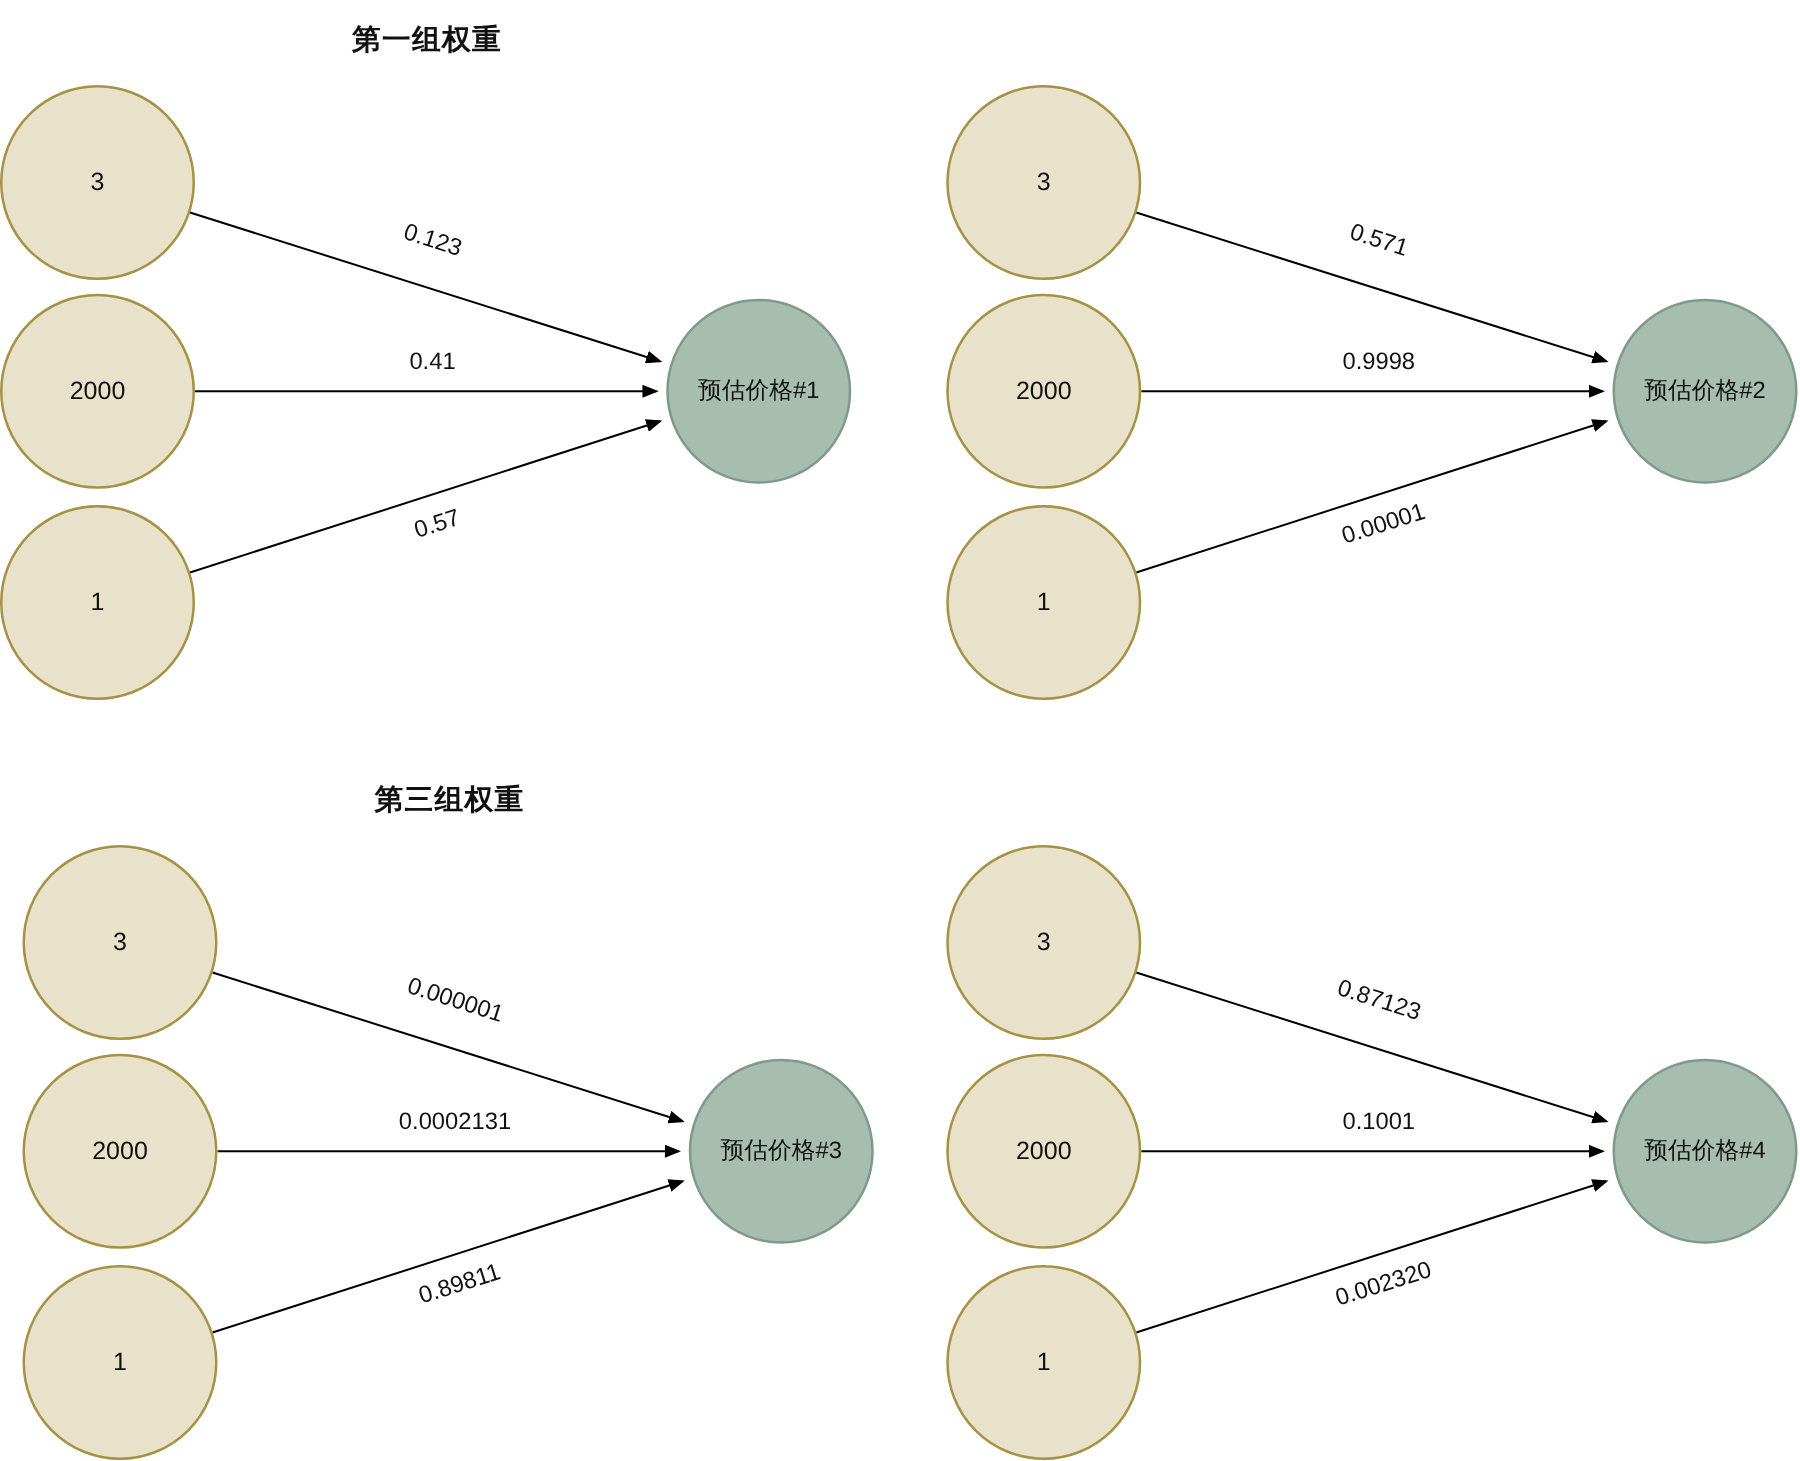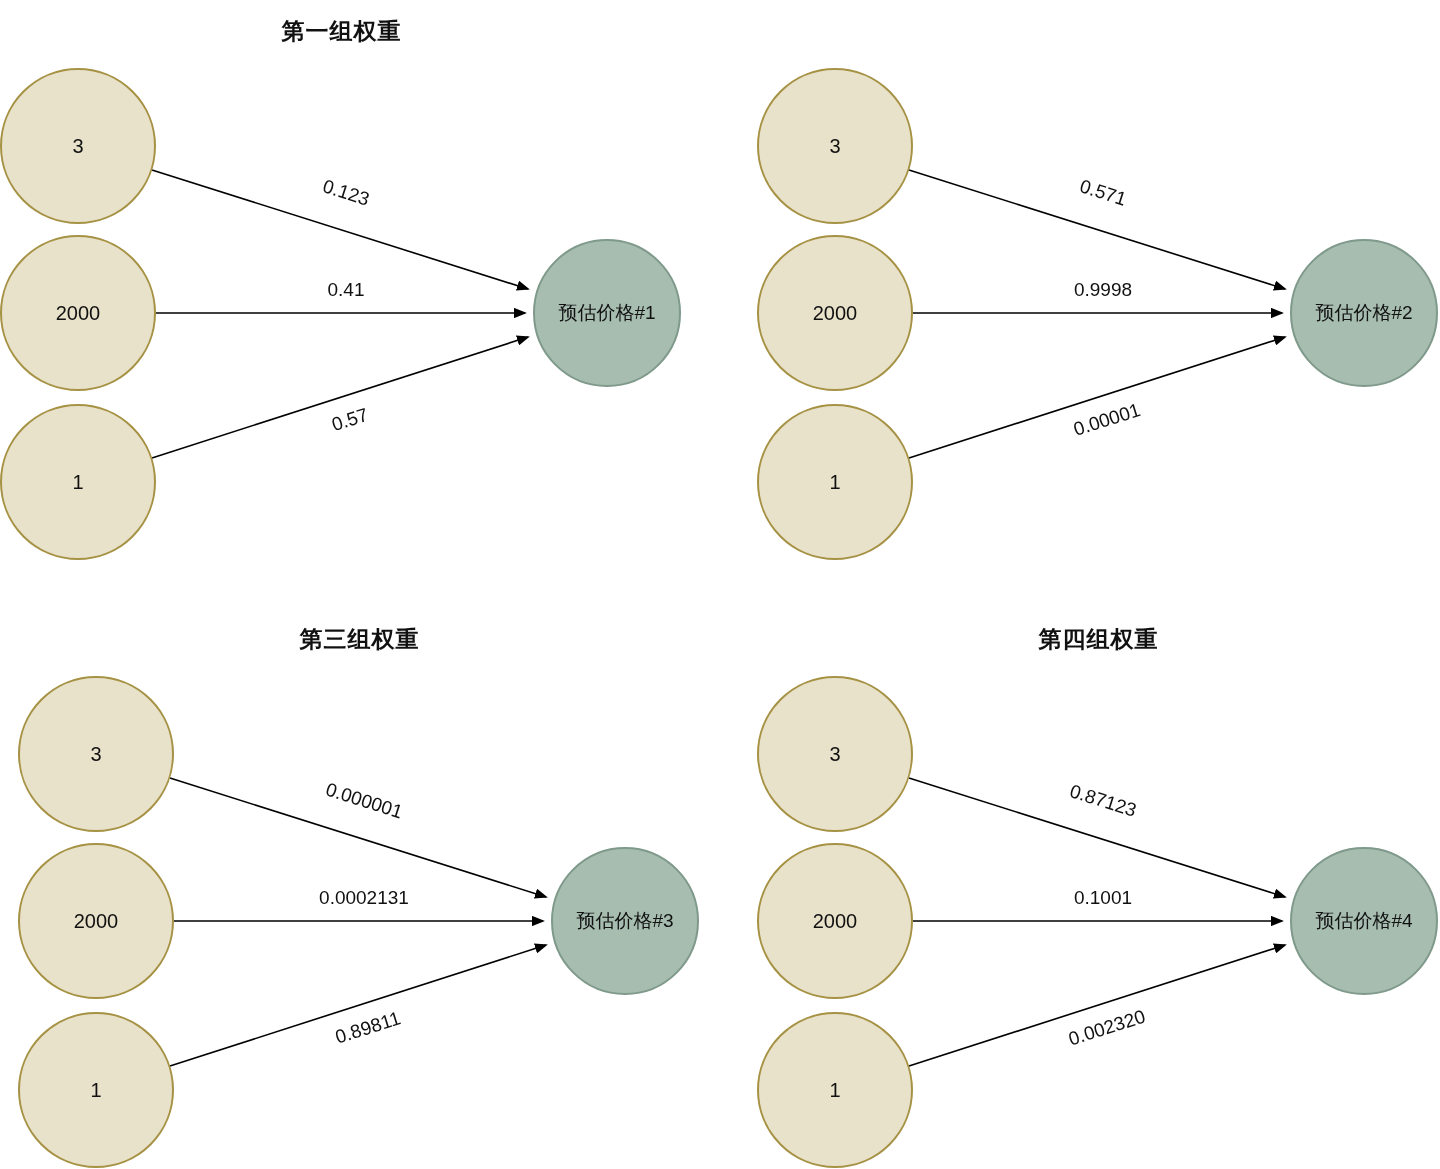--- a/index.html
+++ b/index.html
@@ -138,21 +138,20 @@
   <div class="node output">
     <span>预估价格</span>
     <span>#3</span>
   </div>
   <div class="wlabel w1">0.000001</div>
   <div class="wlabel w2">0.0002131</div>
   <div class="wlabel w3">0.89811</div>
 </div>
 
 <div class="quadrant q-br">
-  <div class="title">第四组权重</div>
   <svg class="arrows" width="683" height="561" aria-hidden="true">
     <line x1="152" y1="170" x2="528" y2="289" marker-end="url(#arrowhead)"></line>
     <line x1="156" y1="313" x2="525" y2="313" marker-end="url(#arrowhead)"></line>
     <line x1="152" y1="458" x2="528" y2="337" marker-end="url(#arrowhead)"></line>
   </svg>
   <div class="node input n1">
       <span>3</span>
     </div>
   <div class="node input n2">
       <span>2000</span>

